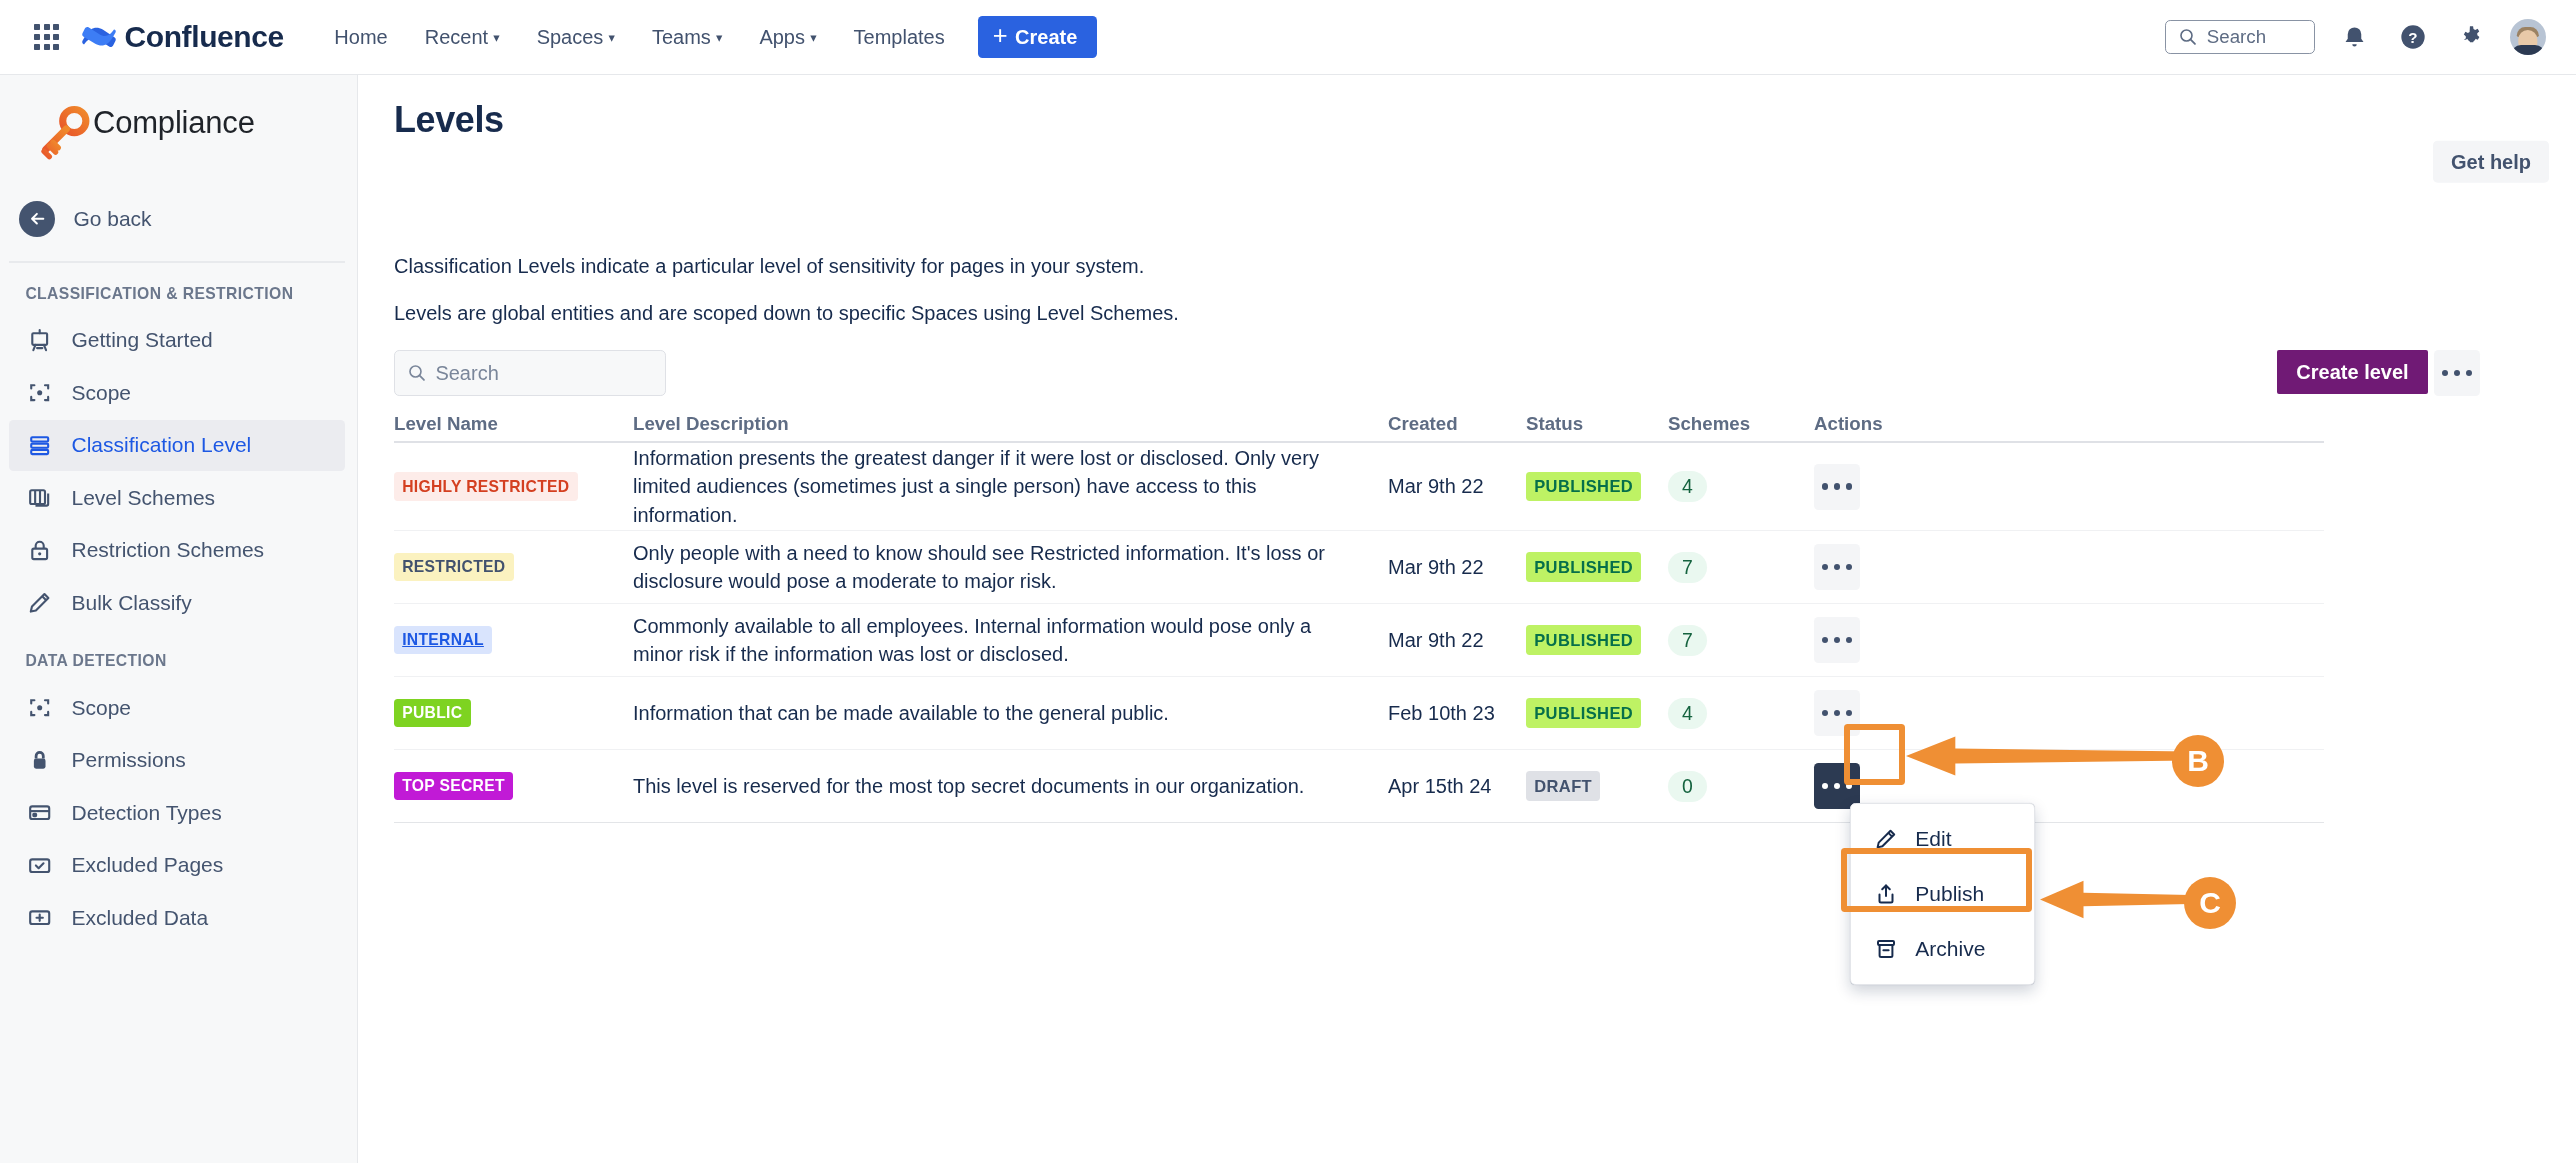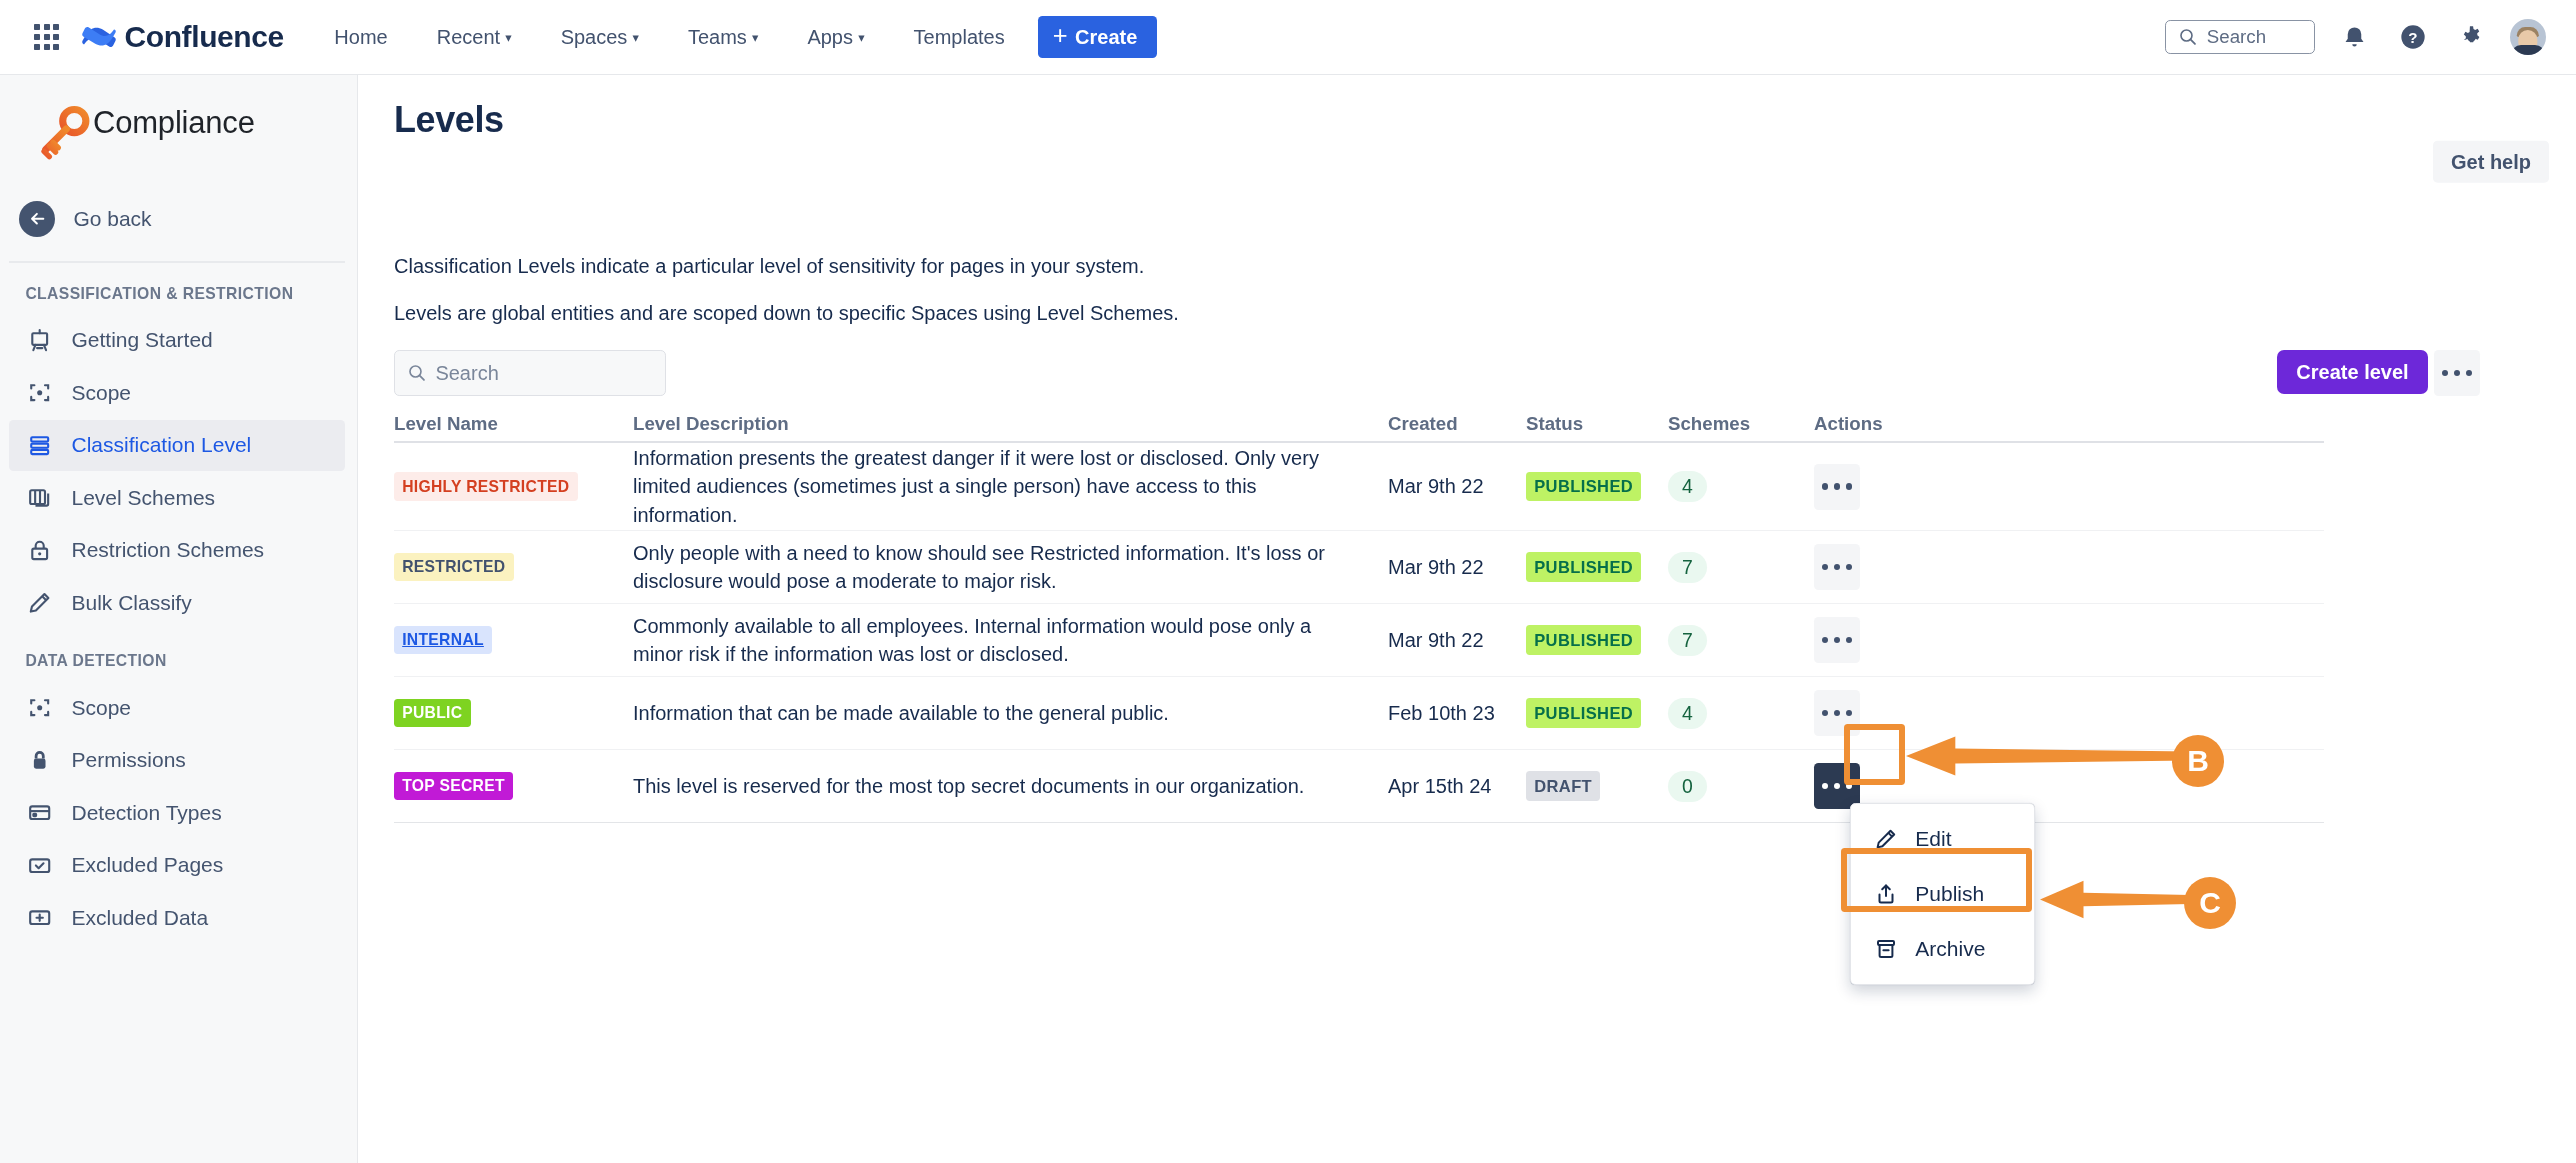--- a/index.html
+++ b/index.html
@@ -32,21 +32,21 @@
   }
   .app-switcher i { background: #42526e; border-radius: 0.7px; display: block; width: 6px; height: 6px; }
 
   .brand { display: flex; align-items: center; margin-right: 34px; cursor: pointer; }
   .brand-mark { width: 36px; height: 36px; margin-right: 7.5px; }
   .brand-name {
     font-size: 30px; font-weight: 700; color: #172b4d;
     letter-spacing: -0.4px;
   }
 
-  .nav-links { display: flex; align-items: center; gap: 16px; }
+  .nav-links { display: flex; align-items: center; gap: 4px; }
   .nav-link {
     font-size: 20px; color: #42526e;
     padding: 9px 16.5px; border-radius: 3.7px;
     display: flex; align-items: center; gap: 5.2px;
     cursor: pointer; white-space: nowrap;
   }
   .caret { font-size: 12.7px; line-height: 1; position: relative; top: 1.5px; }
 
   .create-btn {
     margin-left: 16.5px;
@@ -171,23 +171,23 @@
     width: 272px; height: 46px;
     background: #f7f8f9;
     border: 1.5px solid #dfe1e6; border-radius: 5.2px;
     display: flex; align-items: center; gap: 9px;
     padding: 0 12px; cursor: text;
   }
   .table-search .ph { font-size: 20px; color: #7a869a; }
 
   .create-level-btn {
     position: absolute; right: 148px; top: 275px;
-    background: #6d28d9; color: #fff;
+    background: #701a75; color: #fff;
     font-size: 20px; font-weight: 600;
-    padding: 10.5px 19.4px; border-radius: 7px;
+    padding: 10.5px 19.4px; border-radius: 2px;
     border: none; cursor: pointer;
     font-family: "Liberation Sans", sans-serif;
   }
   .toolbar-more {
     position: absolute; right: 96px; top: 275px;
     width: 46px; height: 46px; border-radius: 4.5px;
     background: #f4f5f7; cursor: pointer;
     display: flex; align-items: center; justify-content: center; gap: 5.2px;
   }
   .dot { width: 6.7px; height: 6.7px; border-radius: 50%; background: #42526e; display:block; }

